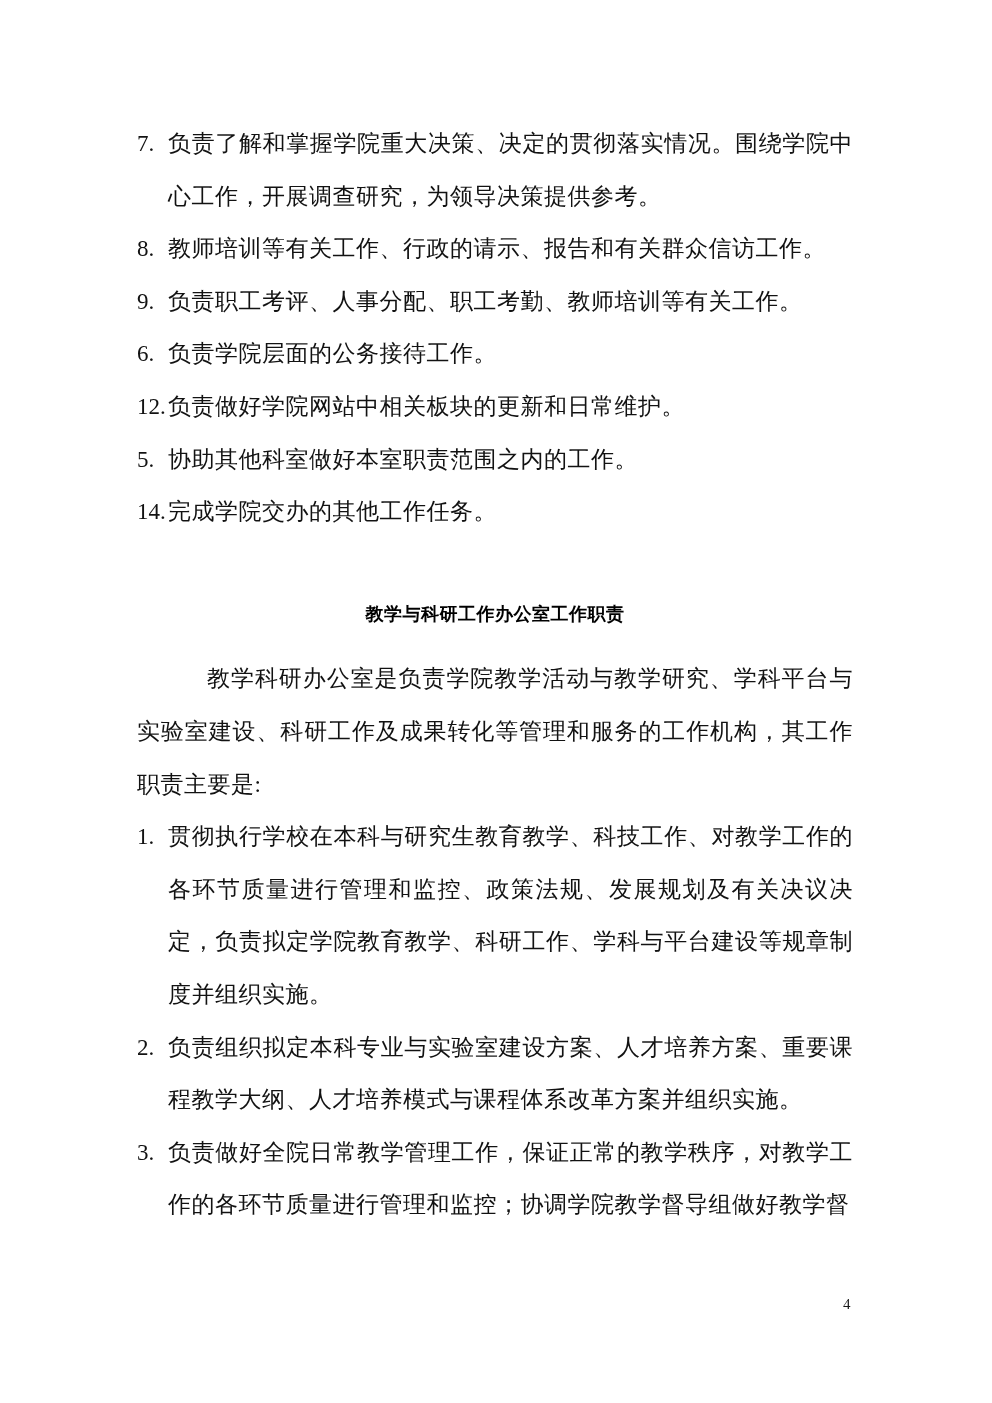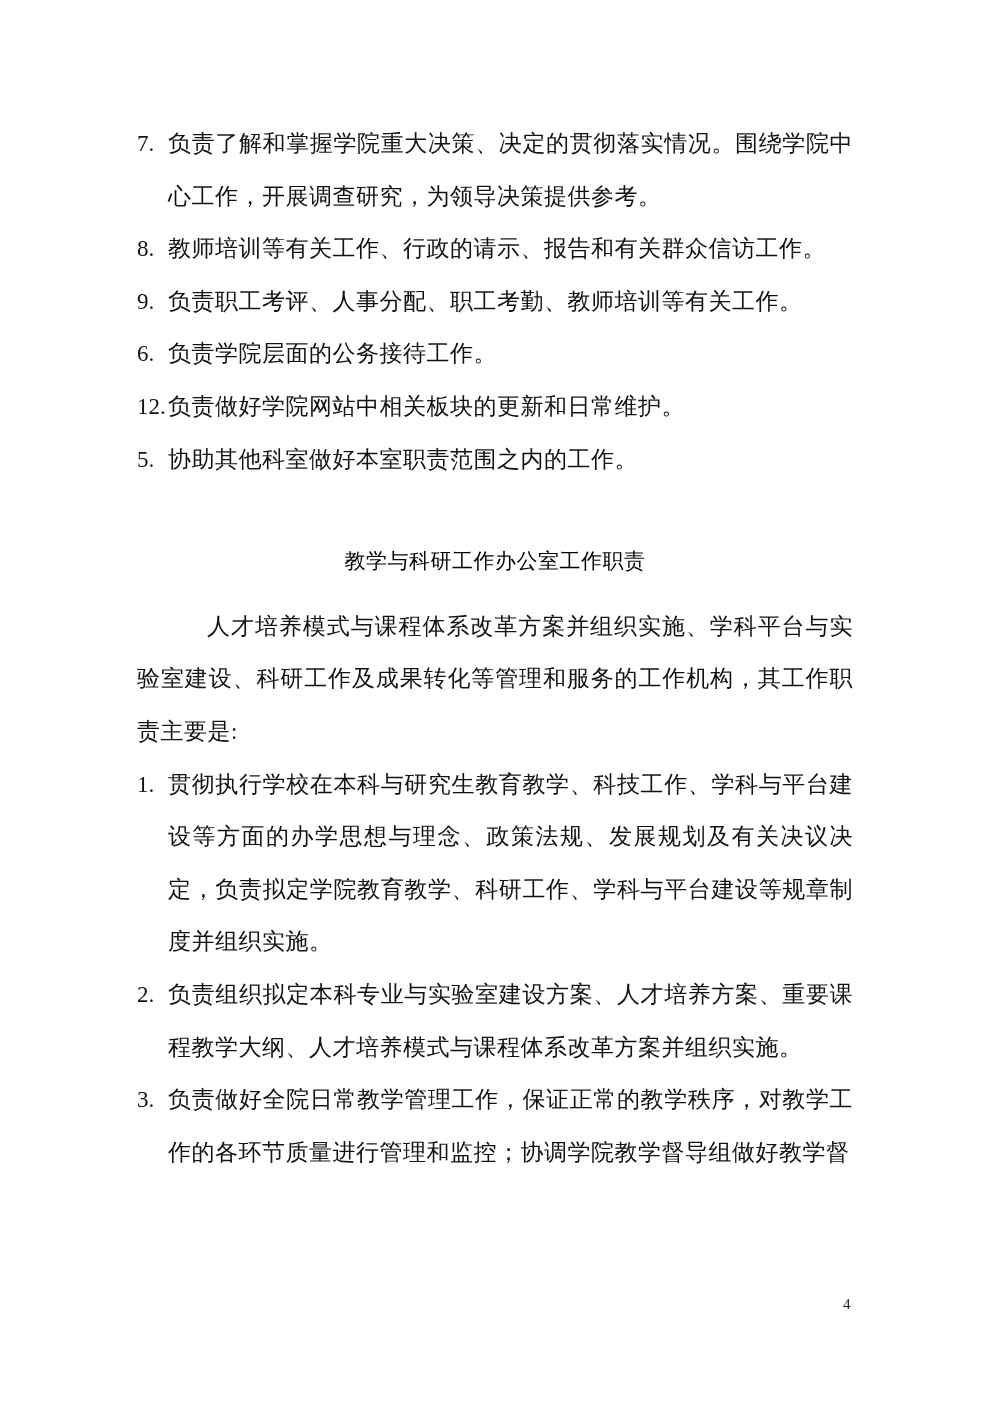--- a/index.html
+++ b/index.html
@@ -35,22 +35,22 @@
     flex-shrink: 0;
     letter-spacing: 0;
     white-space: nowrap;
   }
   .doc-item .txt {
     flex: 1;
     text-align: justify;
   }
   .section-title {
     font-family: "Liberation Sans", "DejaVu Sans", sans-serif;
-    font-weight: normal;
-    font-size: 21px;
+    font-weight: bold;
+    font-size: 18px;
     line-height: 52.6px;
     text-align: center;
     letter-spacing: 0.5px;
     margin: 49px 0 0 0;
     color: #000000;
   }
   .intro {
     margin: 13px 0 0 0;
     text-indent: 70px;
   }
@@ -87,28 +87,32 @@
       <span class="txt">负责学院层面的公务接待工作。</span>
     </div>
     <div class="doc-item">
       <span class="num">12.</span>
       <span class="txt">负责做好学院网站中相关板块的更新和日常维护。</span>
     </div>
     <div class="doc-item">
       <span class="num">5.</span>
       <span class="txt">协助其他科室做好本室职责范围之内的工作。</span>
     </div>
+    <div class="doc-item">
+      <span class="num">14.</span>
+      <span class="txt">完成学院交办的其他工作任务。</span>
+    </div>
 
     <h1 class="section-title">教学与科研工作办公室工作职责</h1>
 
-    <p class="intro">人才培养模式与课程体系改革方案并组织实施、学科平台与实验室建设、科研工作及成果转化等管理和服务的工作机构，其工作职责主要是:</p>
+    <p class="intro">教学科研办公室是负责学院教学活动与教学研究、学科平台与实验室建设、科研工作及成果转化等管理和服务的工作机构，其工作职责主要是:</p>
 
     <div class="doc-item">
       <span class="num">1.</span>
-      <span class="txt">贯彻执行学校在本科与研究生教育教学、科技工作、学科与平台建设等方面的办学思想与理念、政策法规、发展规划及有关决议决定，负责拟定学院教育教学、科研工作、学科与平台建设等规章制度并组织实施。</span>
+      <span class="txt">贯彻执行学校在本科与研究生教育教学、科技工作、对教学工作的各环节质量进行管理和监控、政策法规、发展规划及有关决议决定，负责拟定学院教育教学、科研工作、学科与平台建设等规章制度并组织实施。</span>
     </div>
     <div class="doc-item">
       <span class="num">2.</span>
       <span class="txt">负责组织拟定本科专业与实验室建设方案、人才培养方案、重要课程教学大纲、人才培养模式与课程体系改革方案并组织实施。</span>
     </div>
     <div class="doc-item">
       <span class="num">3.</span>
       <span class="txt">负责做好全院日常教学管理工作，保证正常的教学秩序，对教学工作的各环节质量进行管理和监控；协调学院教学督导组做好教学督</span>
     </div>
 

